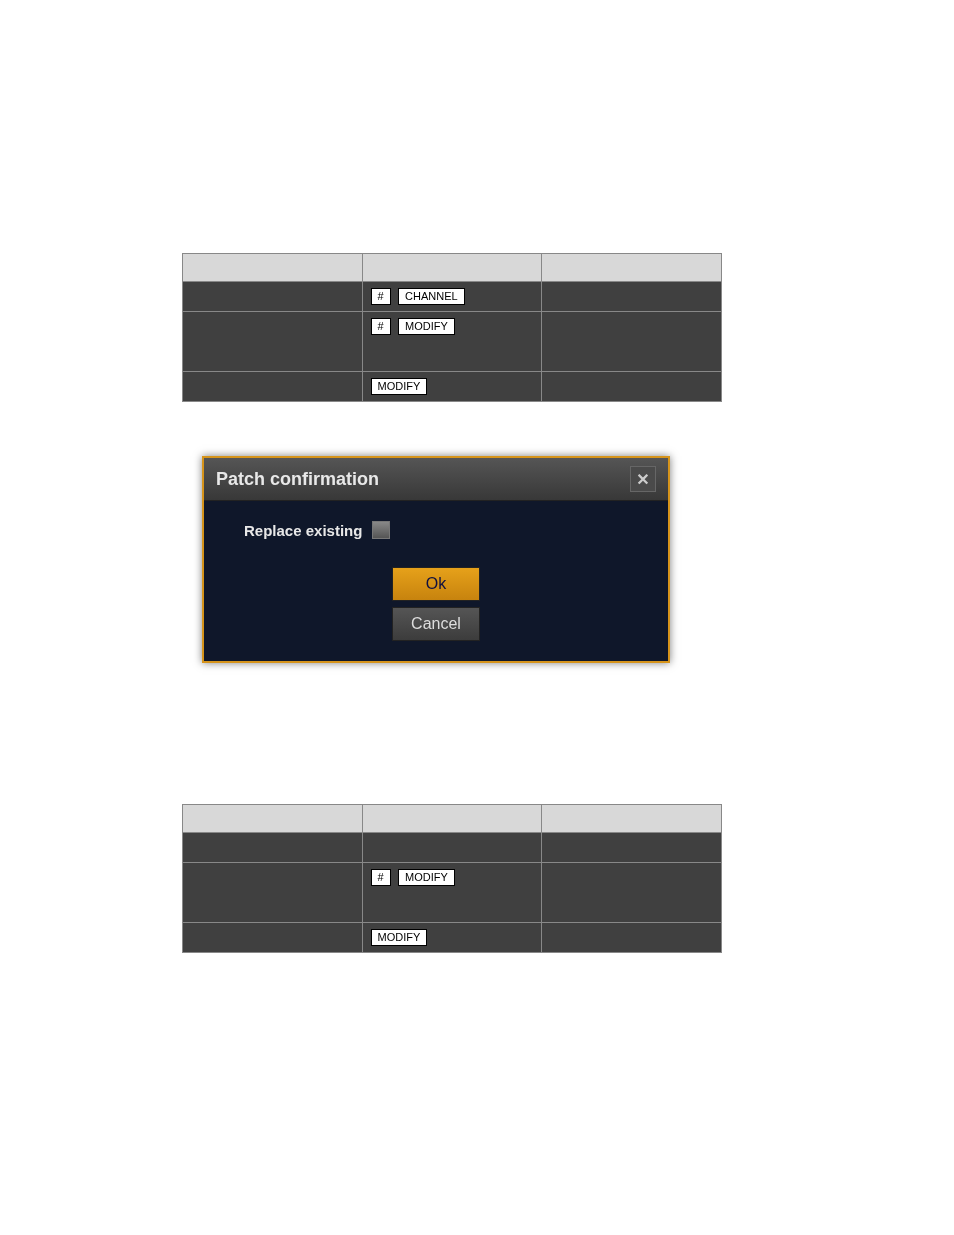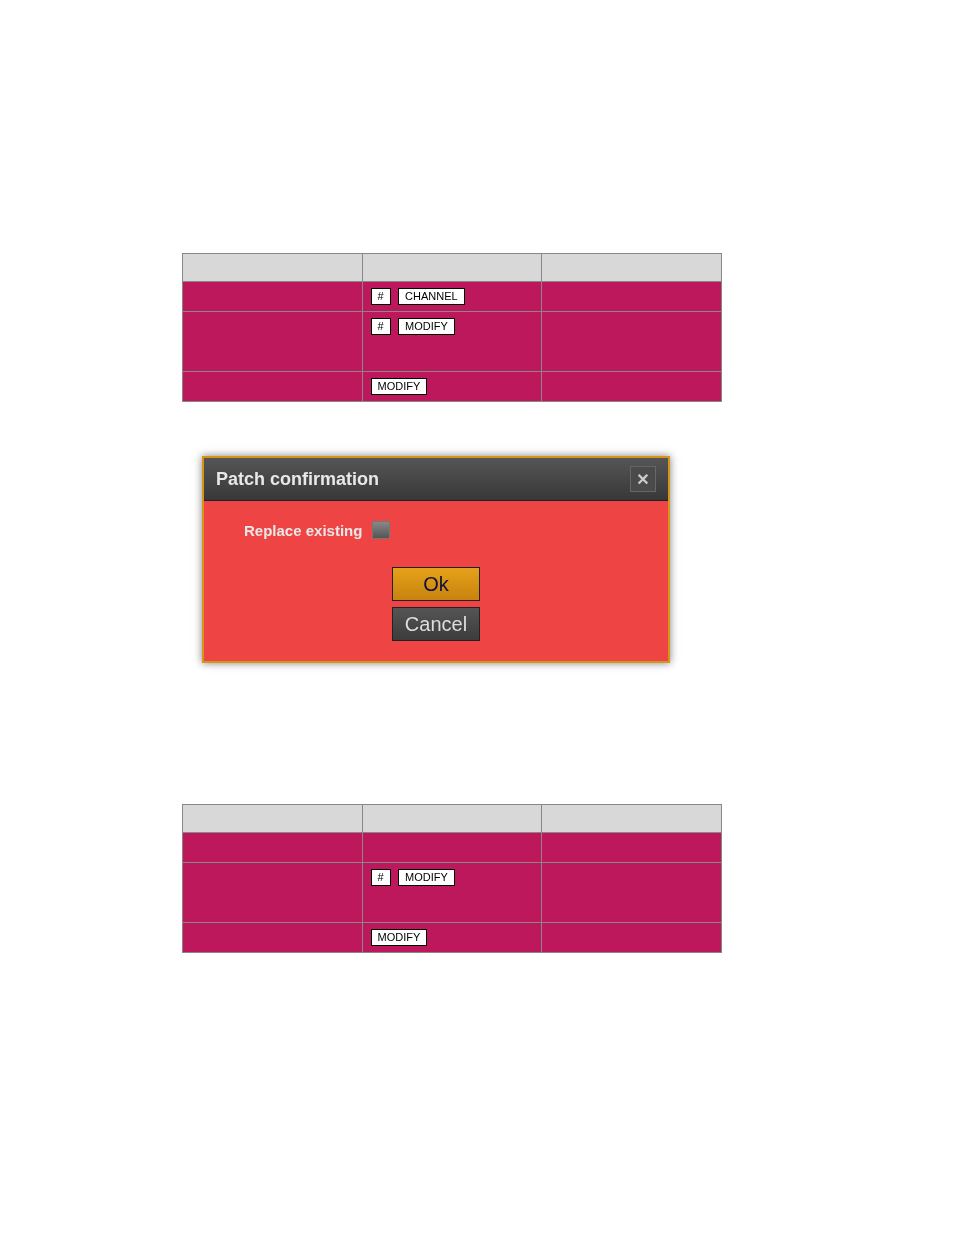--- a/index.html
+++ b/index.html
@@ -12,21 +12,21 @@
   }
   .table {
     position: absolute;
     border-collapse: collapse;
     width: 540px;
   }
   .table td {
     border: 1px solid #888;
     padding: 6px 8px;
     vertical-align: top;
-    background: #be185d;
+    background: #404040;
     font-size: 12px;
   }
   .table tr.header td {
     background: #d8d8d8;
     height: 28px;
   }
   .table .col1 { width: 180px; }
   .table .col2 { width: 180px; }
   .table .col3 { width: 180px; }
   .key {
@@ -42,21 +42,21 @@
   .row-tall { height: 60px; }
   .row-med { height: 30px; }
   
   .dialog-wrap {
     position: absolute;
     left: 202px;
     top: 456px;
     width: 468px;
     border: 2px solid #d6941b;
     box-shadow: 0 0 8px rgba(0,0,0,0.5);
-    background: #ef4444;
+    background: #0f172a;
   }
   .dialog-title {
     background: #3e3e3e;
     background: linear-gradient(to bottom, #555555, #383838);
     color: #e8e8e8;
     font-weight: bold;
     font-size: 18px;
     padding: 8px 12px;
     display: flex;
     justify-content: space-between;
@@ -103,21 +103,21 @@
     flex-direction: column;
     align-items: center;
     gap: 6px;
   }
   .btn {
     width: 88px;
     height: 34px;
     display: flex;
     align-items: center;
     justify-content: center;
-    font-size: 20px;
+    font-size: 16px;
     font-weight: 500;
     cursor: pointer;
     border: 1px solid #222;
   }
   .btn-ok {
     background: linear-gradient(to bottom, #e6a11a, #c7830e);
     color: #101040;
   }
   .btn-cancel {
     background: linear-gradient(to bottom, #555, #3c3c3c);

